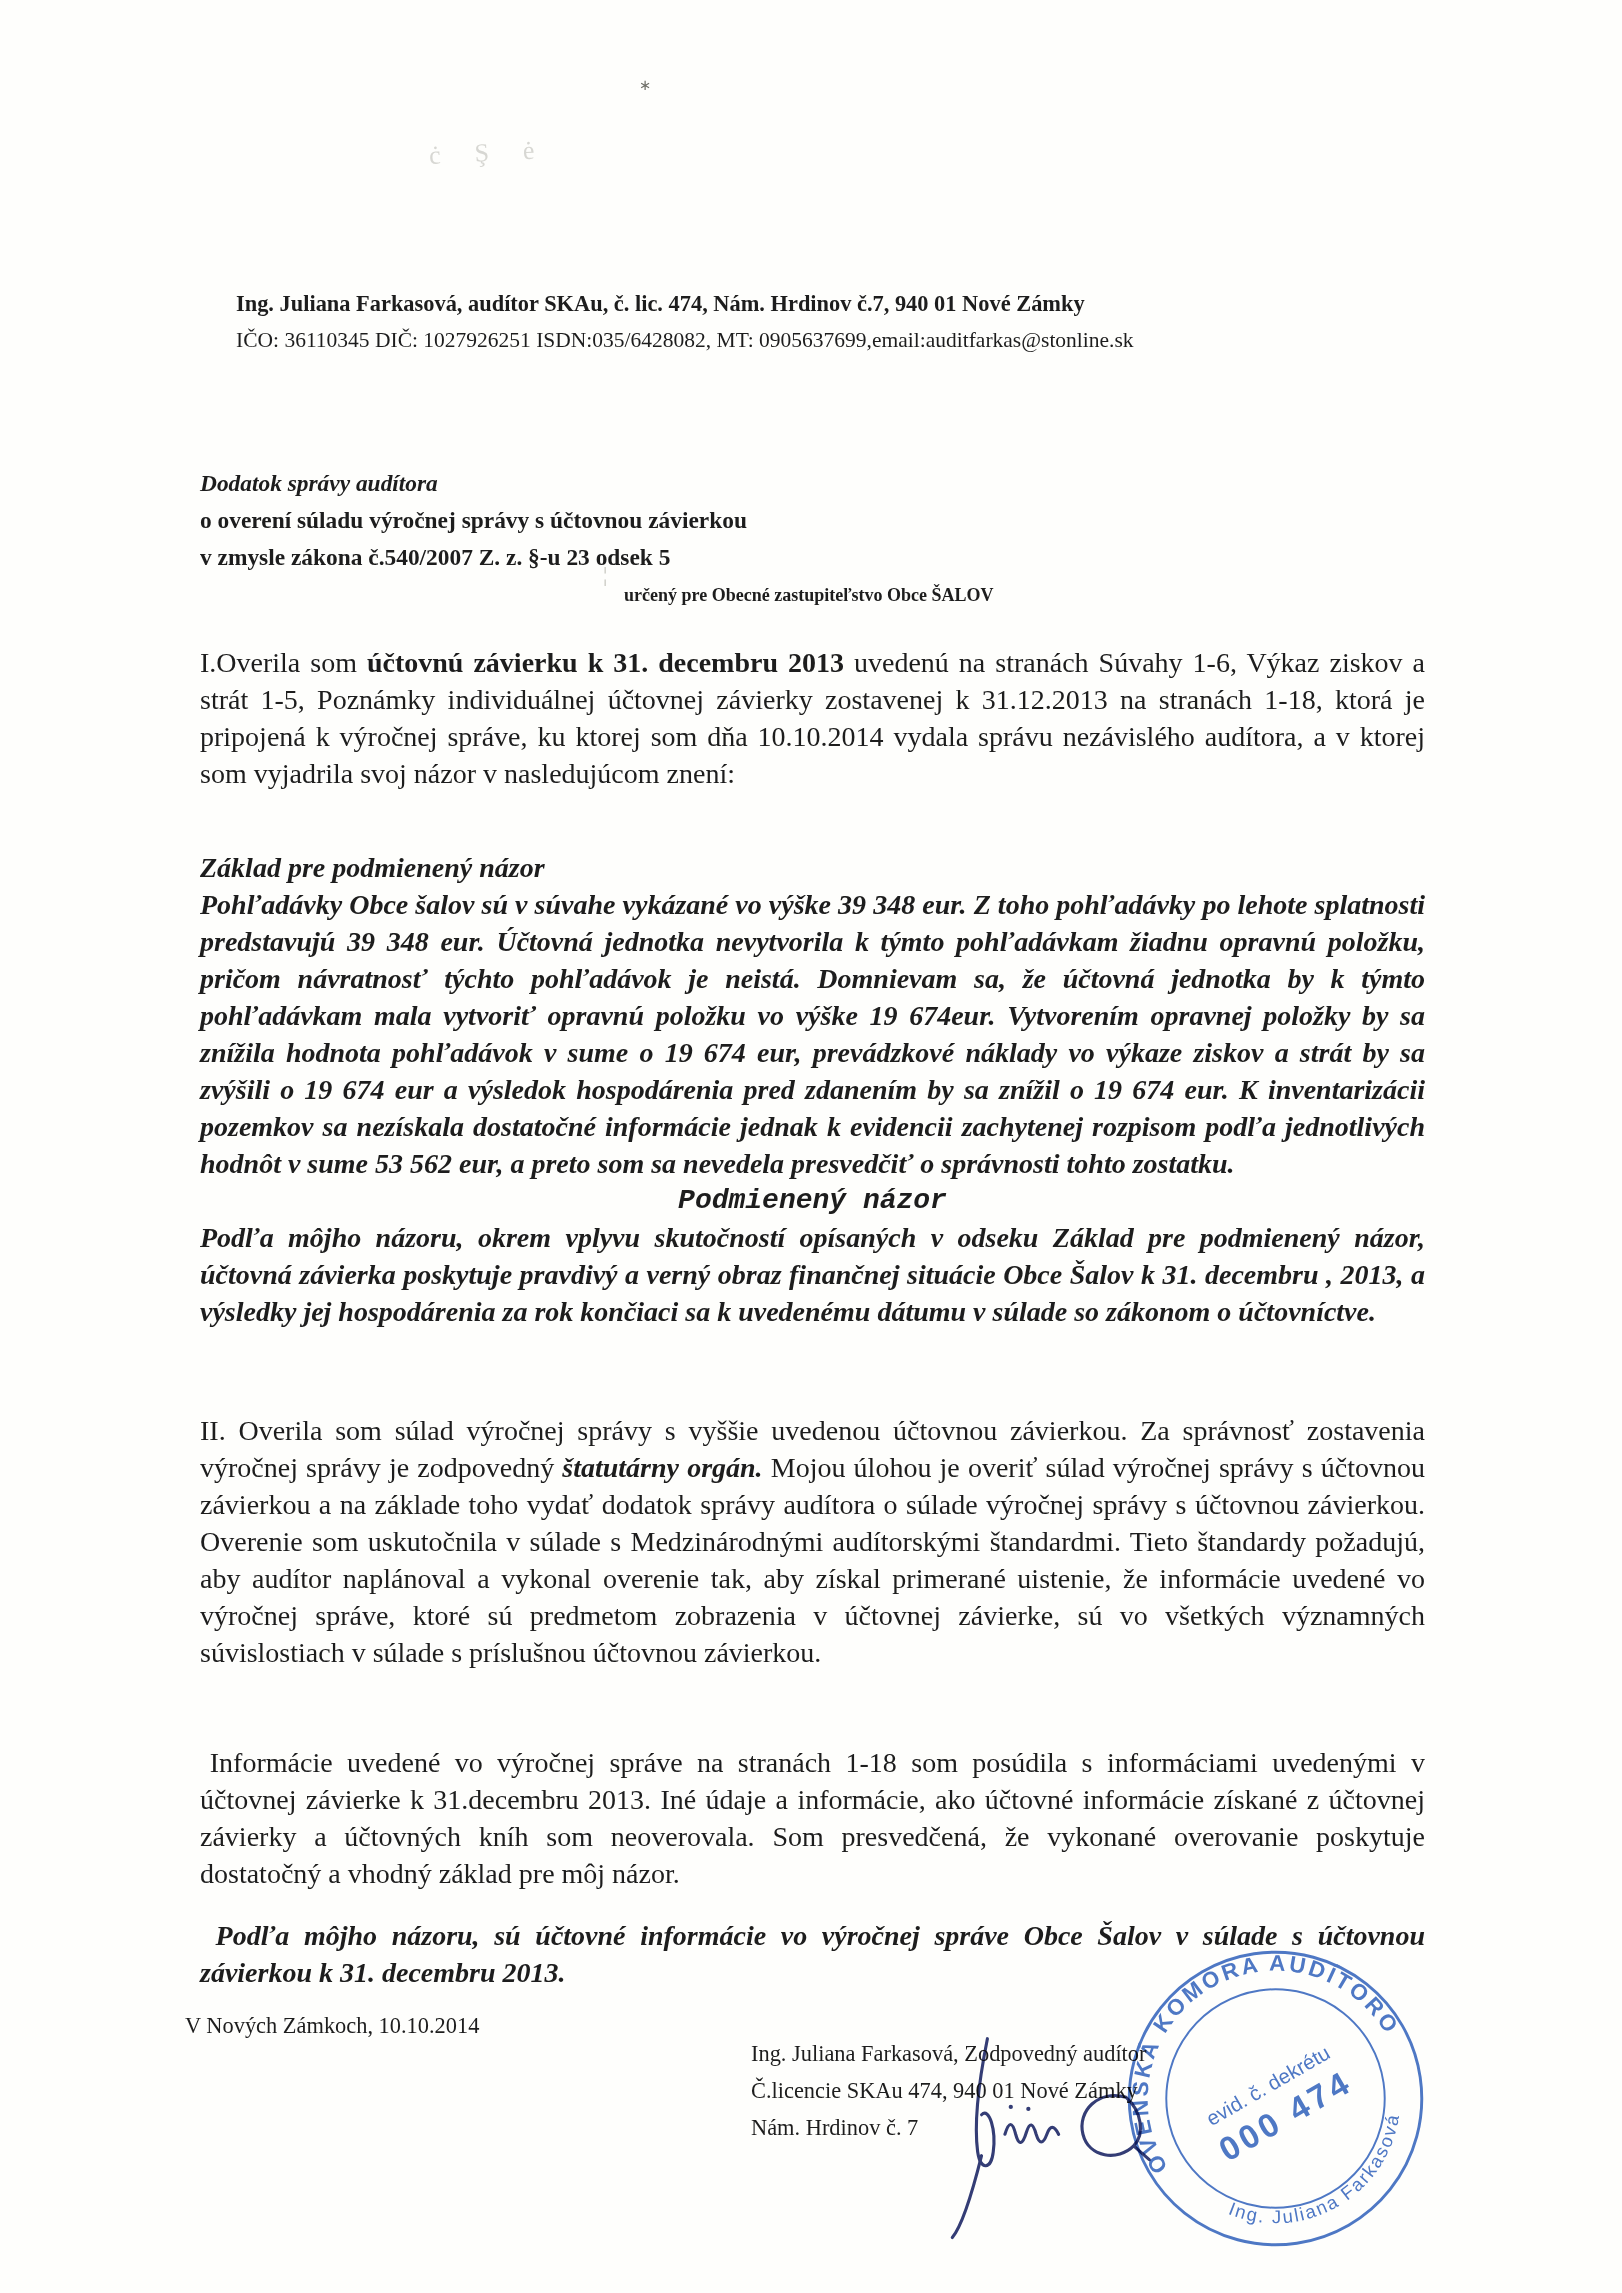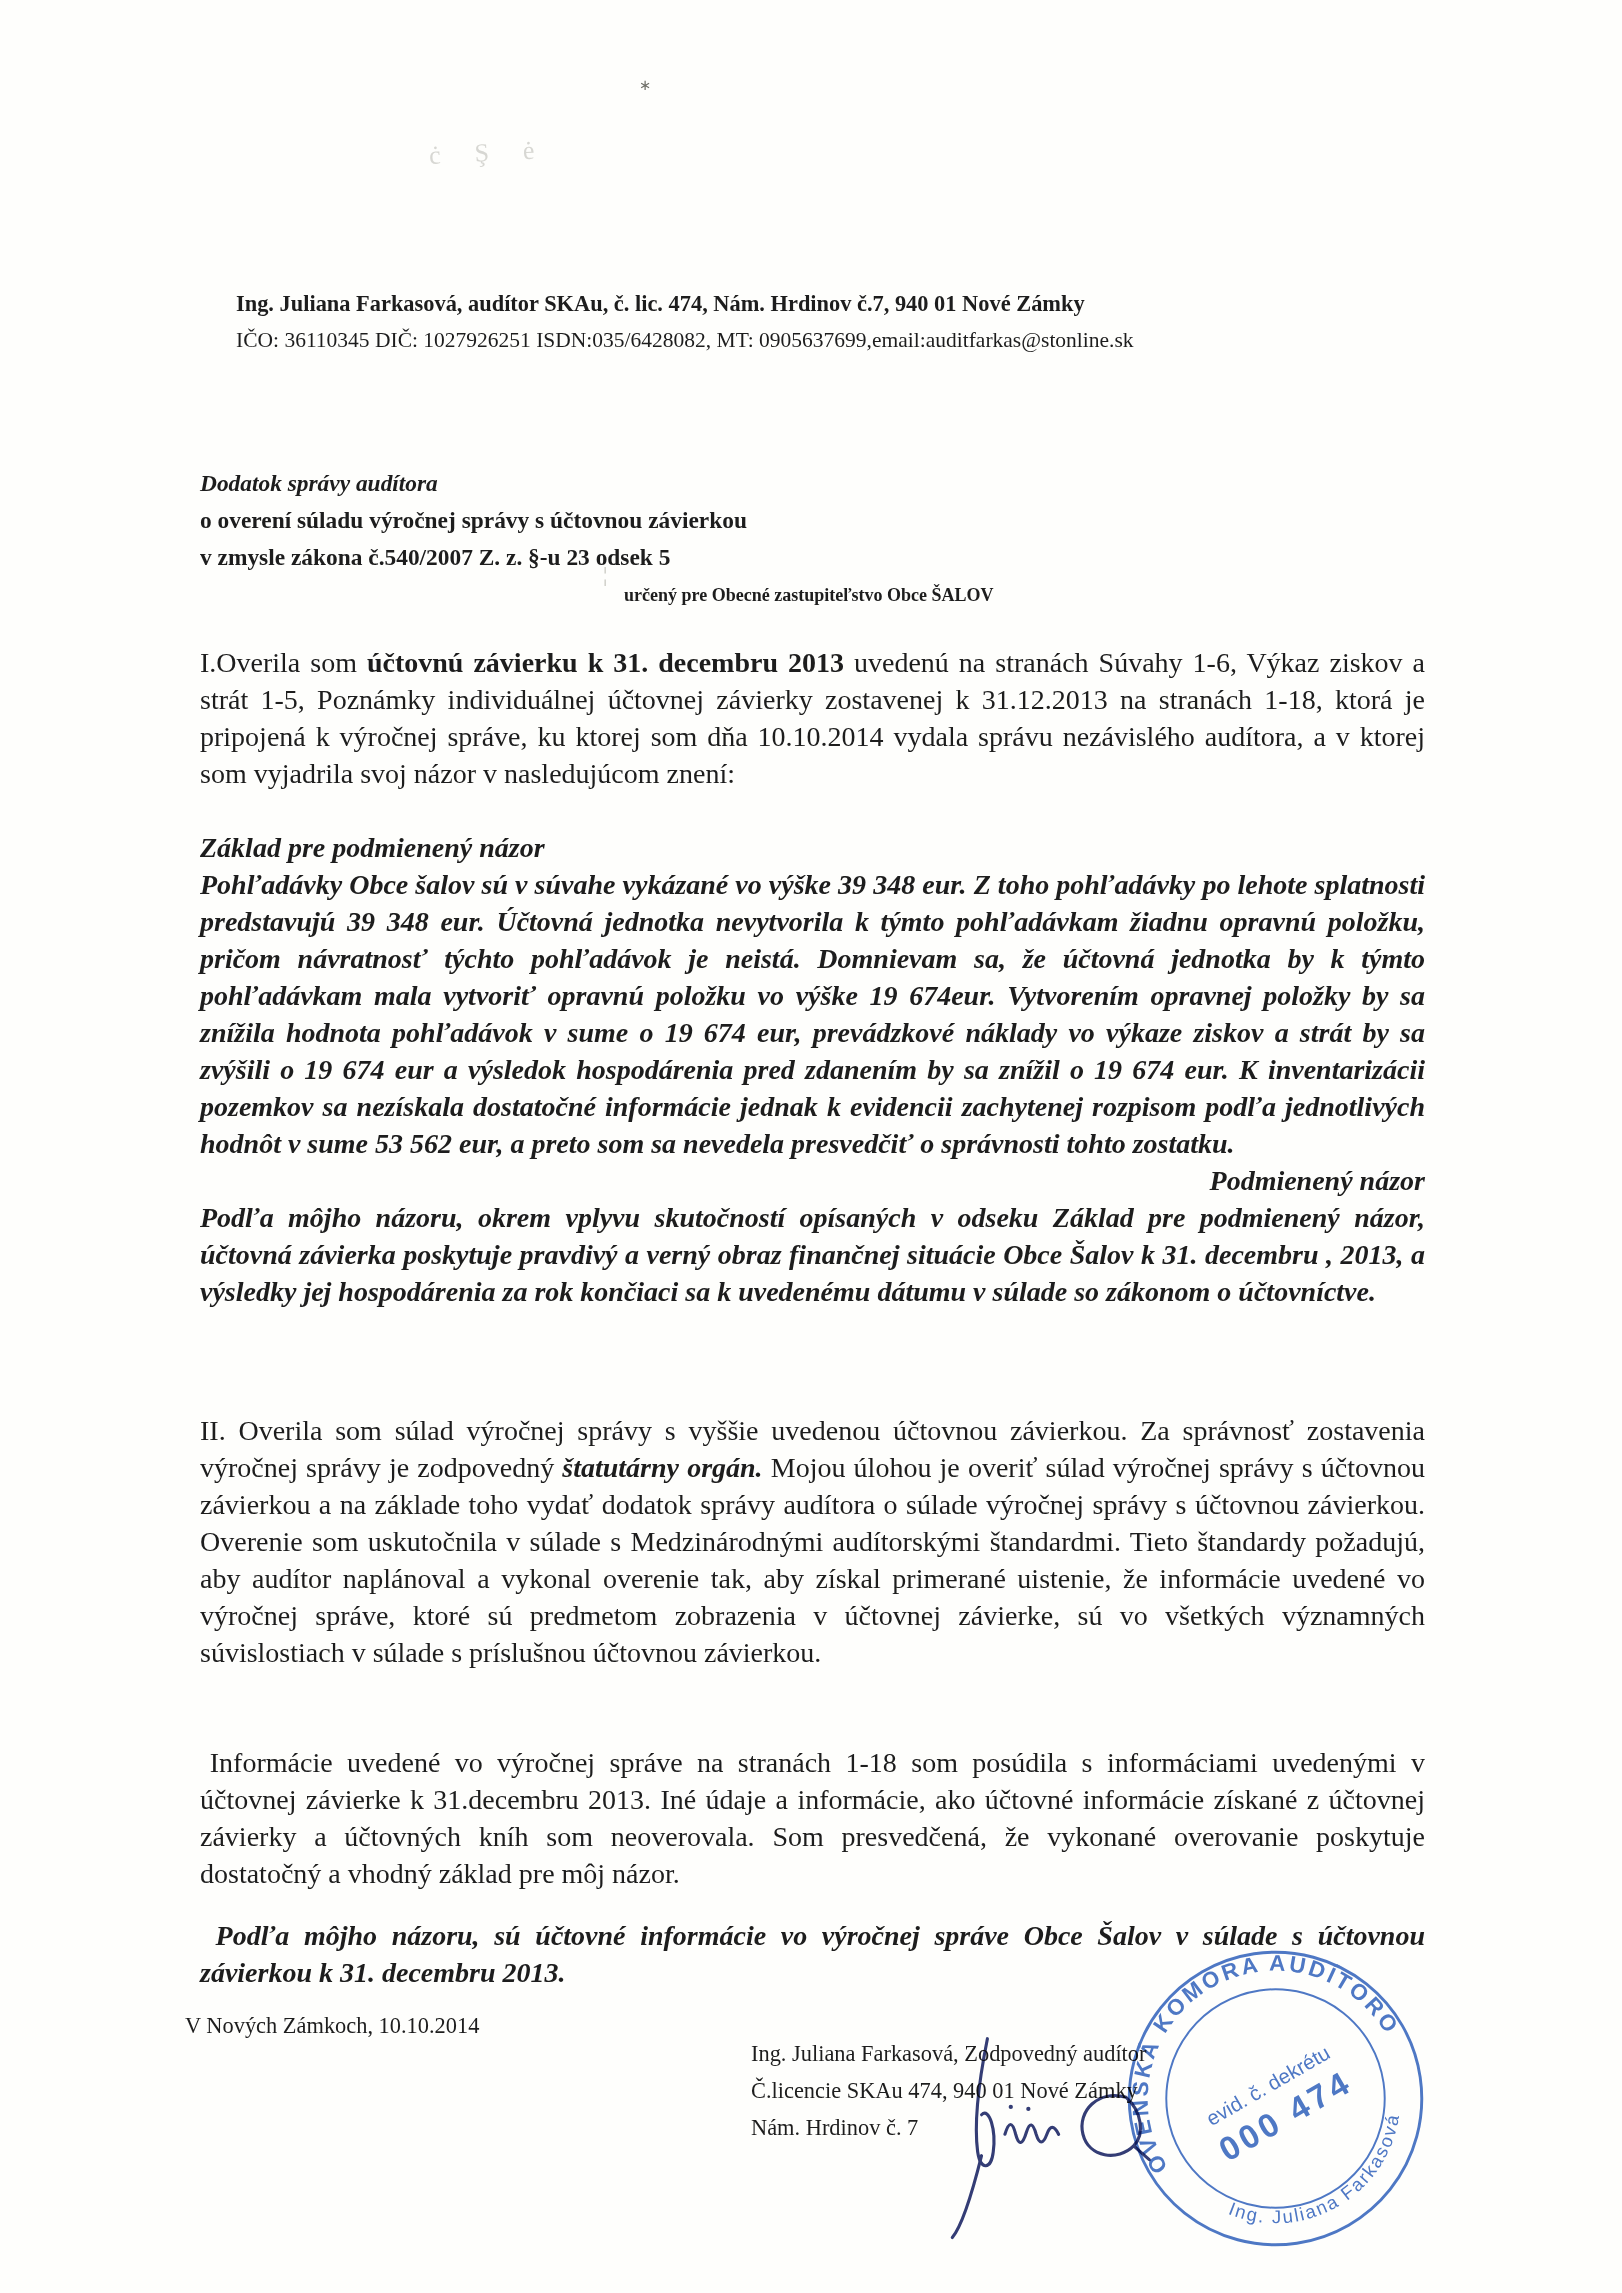--- a/index.html
+++ b/index.html
@@ -87,24 +87,24 @@
   <div class="block" style="left:200px; top:437px; width:1225px;margin-top:28px;">
     <div class="title-line i">Dodatok správy audítora</div>
     <div class="title-line">o overení súladu výročnej správy s  účtovnou závierkou</div>
     <div class="title-line">v zmysle zákona č.540/2007 Z. z. §-u 23 odsek 5</div>
   </div>
 
   <div class="block addressee" style="left:624px; top:585px;">určený pre  Obecné zastupiteľstvo Obce ŠALOV</div>
 
   <p class="block w body-text justify" style="left:200px; top:644px; margin:0;"><span>I.Overila  som </span><span class="b">účtovnú závierku  k 31. decembru 2013</span><span> uvedenú na stranách Súvahy 1-6,   Výkaz ziskov a strát  1-5,  Poznámky individuálnej účtovnej závierky zostavenej  k 31.12.2013 na stranách 1-18,  ktorá je pripojená k výročnej správe,  ku ktorej som dňa 10.10.2014 vydala správu nezávislého audítora, a v ktorej som vyjadrila svoj názor  v nasledujúcom znení:</span></p>
 
-  <div class="block w body-text bi justify" style="left:200px; top:829px;">
+  <div class="block w body-text bi justify" style="left:200px; top:849px;">
     <div style="text-align:left;">Základ pre podmienený názor</div>
     <div>Pohľadávky Obce šalov sú v súvahe vykázané vo výške 39 348 eur. Z toho pohľadávky po lehote splatnosti predstavujú 39 348 eur. Účtovná jednotka nevytvorila k týmto pohľadávkam žiadnu opravnú položku, pričom návratnosť týchto pohľadávok je neistá. Domnievam sa, že účtovná jednotka by k týmto pohľadávkam mala vytvoriť opravnú položku vo výške 19 674eur. Vytvorením opravnej položky by sa znížila hodnota pohľadávok v sume o 19 674 eur, prevádzkové náklady vo výkaze ziskov a strát by sa zvýšili o 19 674 eur a výsledok hospodárenia pred zdanením by sa znížil o 19 674 eur. K inventarizácii pozemkov sa nezískala dostatočné informácie jednak k evidencii zachytenej rozpisom podľa jednotlivých hodnôt v sume 53 562 eur, a preto som sa nevedela presvedčiť o správnosti tohto zostatku.</div>
-    <div style="text-align:right;">Podmienený názor</div>
+    <div style="text-align:center;font-family:Liberation Mono, monospace;">Podmienený názor</div>
     <div>Podľa môjho názoru, okrem vplyvu skutočností opísaných v odseku Základ pre podmienený názor, účtovná závierka poskytuje pravdivý a verný obraz finančnej situácie Obce Šalov  k 31. decembru , 2013, a výsledky jej hospodárenia za rok končiaci sa k uvedenému  dátumu v súlade so zákonom o účtovníctve.</div>
   </div>
 
   <p class="block w body-text justify" style="left:200px; top:1412px; margin:0;"><span>II. Overila som súlad výročnej správy s vyššie uvedenou účtovnou závierkou. Za správnosť zostavenia výročnej správy je zodpovedný </span><span class="bi">štatutárny orgán.</span><span> Mojou úlohou je overiť súlad výročnej správy s účtovnou závierkou a na základe toho vydať dodatok správy audítora o súlade výročnej správy s účtovnou závierkou. Overenie som uskutočnila v súlade s Medzinárodnými audítorskými štandardmi. Tieto štandardy požadujú, aby audítor naplánoval a vykonal overenie tak, aby získal primerané uistenie, že informácie uvedené vo výročnej správe, ktoré sú predmetom zobrazenia v účtovnej závierke, sú vo všetkých významných súvislostiach v súlade s príslušnou účtovnou závierkou.</span></p>
 
   <p class="block w body-text justify indent1" style="left:200px; top:1744px; margin:0;">Informácie uvedené vo výročnej správe na stranách 1-18 som posúdila s informáciami uvedenými v účtovnej závierke k 31.decembru 2013. Iné údaje a informácie, ako účtovné informácie získané z účtovnej závierky a účtovných kníh som neoverovala. Som presvedčená, že vykonané overovanie poskytuje dostatočný a vhodný základ pre môj názor.</p>
 
   <p class="block w body-text bi justify indent2" style="left:200px; top:1917px; margin:0;">Podľa môjho názoru, sú účtovné informácie vo výročnej správe Obce Šalov  v súlade s účtovnou závierkou k  31. decembru 2013.</p>
 
   <div class="block footer-line" style="left:185px; top:2007px;">V Nových Zámkoch, 10.10.2014</div>

